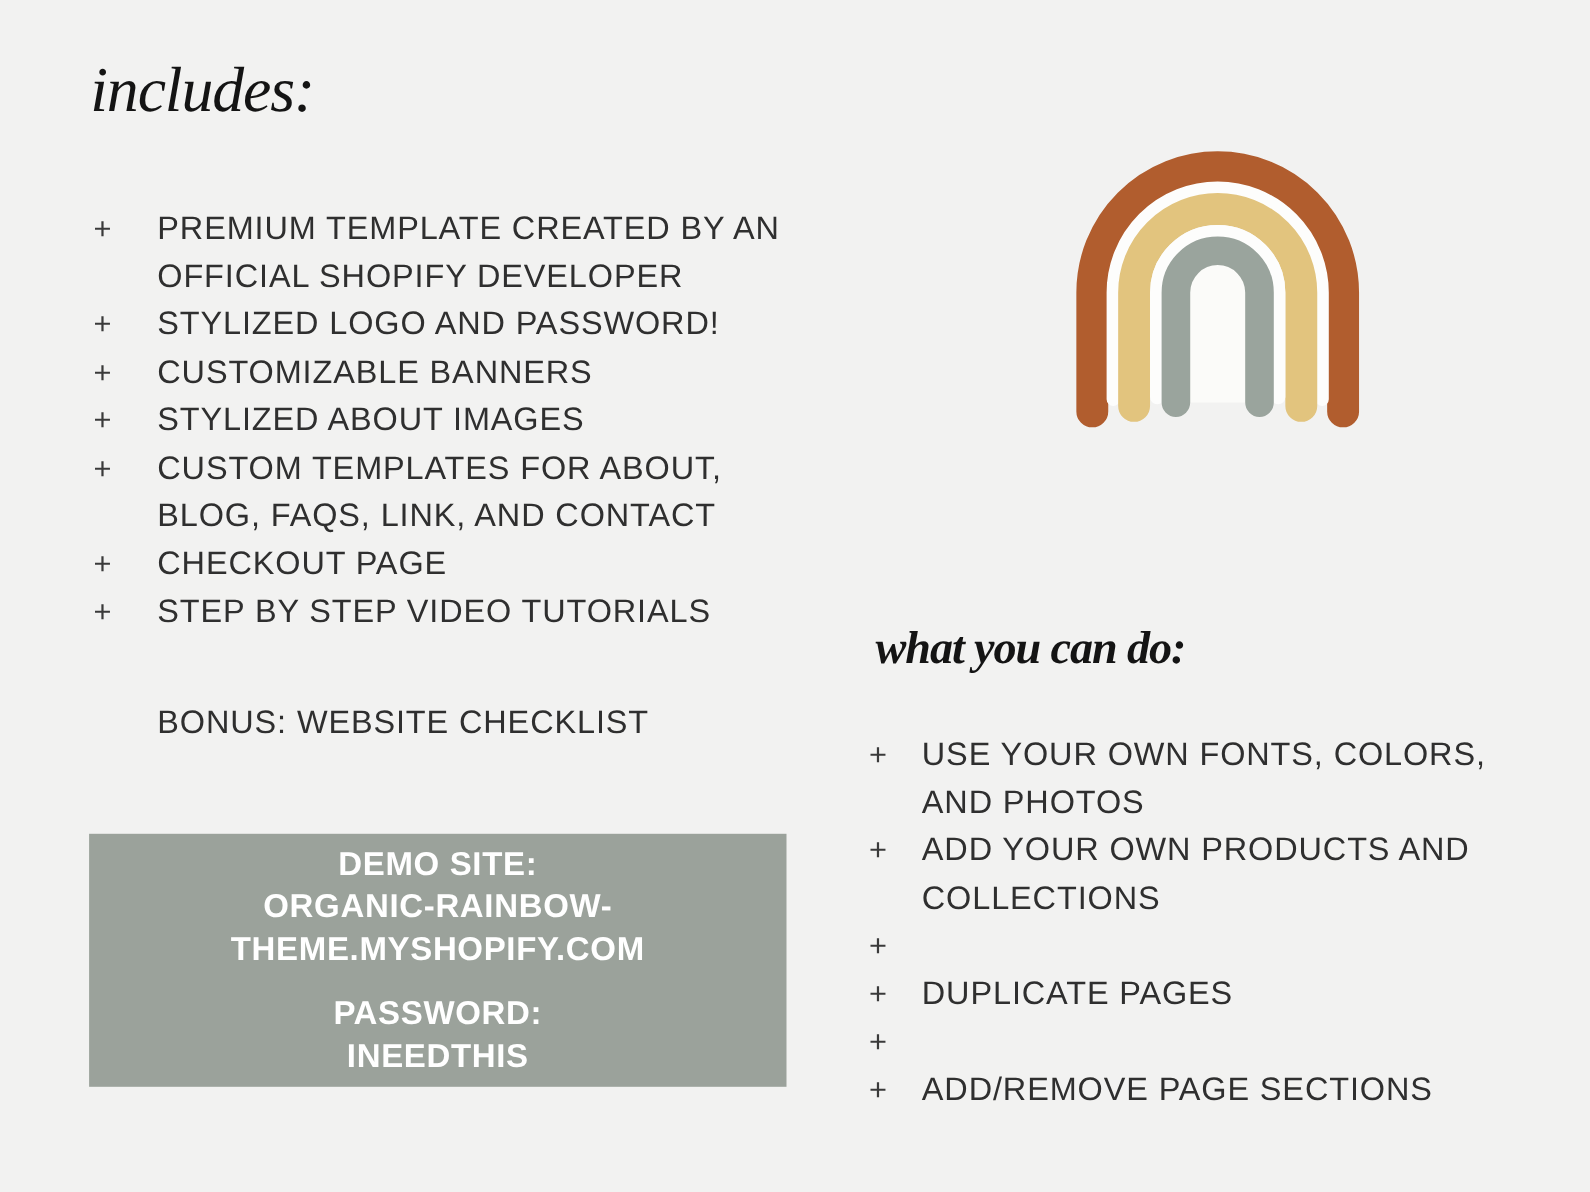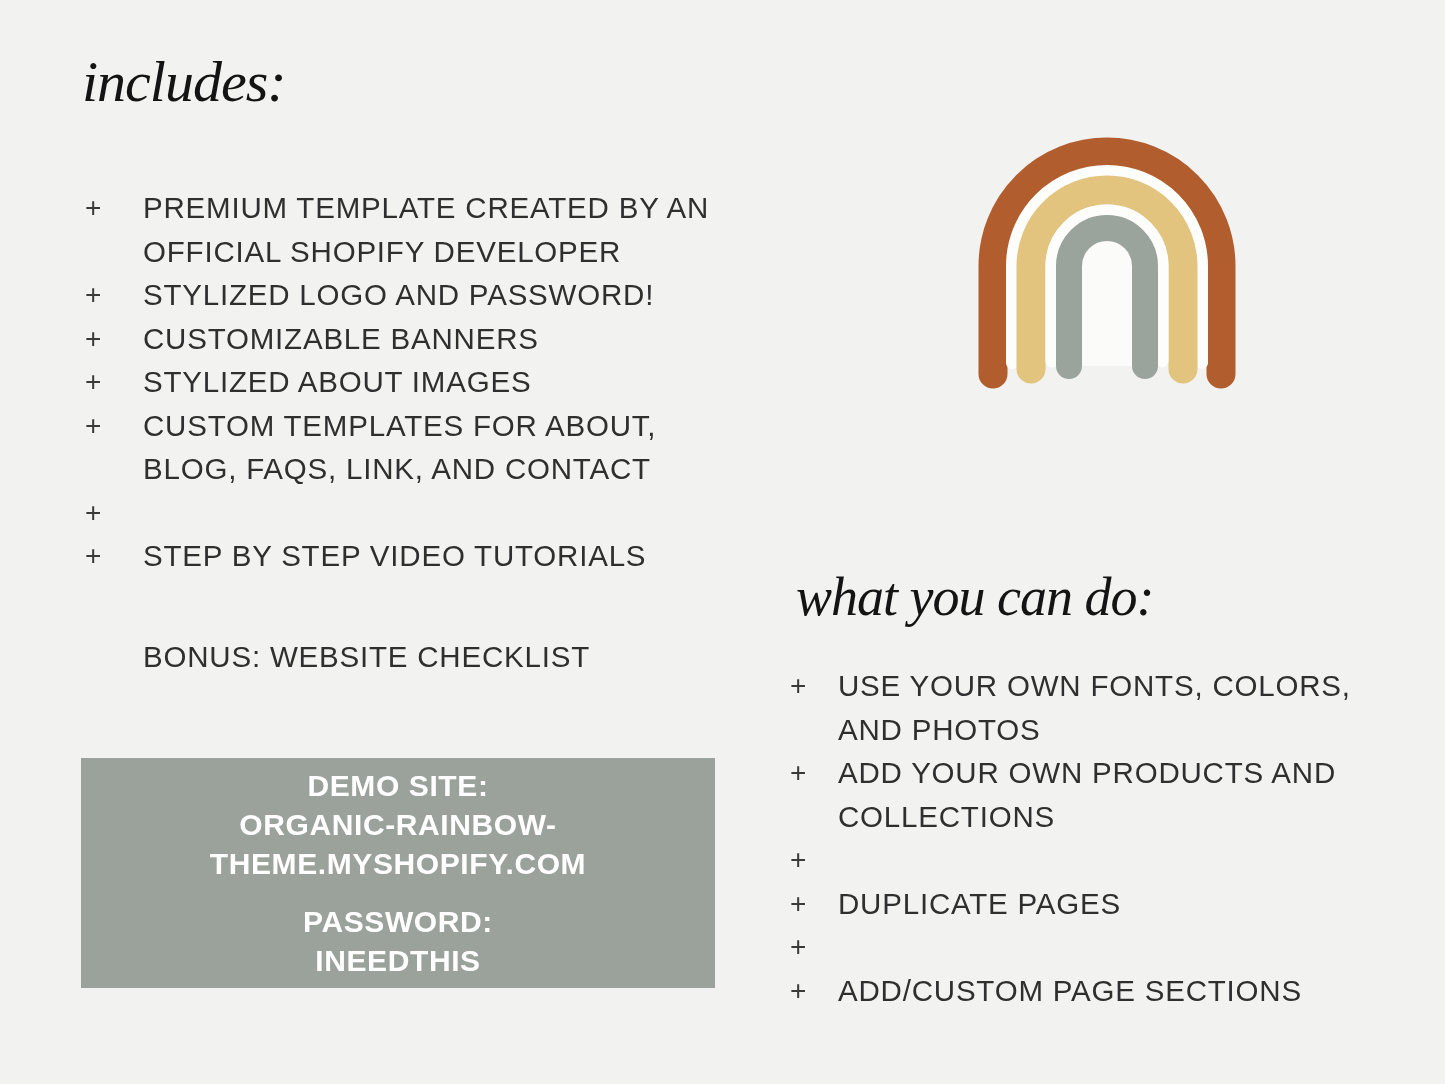--- a/index.html
+++ b/index.html
@@ -13,21 +13,21 @@
   }
   .script-heading {
     position: absolute;
     font-family: "Liberation Serif", serif;
     font-style: italic;
     color: #141414;
     white-space: nowrap;
     letter-spacing: -1px;
   }
   #includes-heading { left: 82px; top: 48px; font-size: 58px; }
-  #wycd-heading     { left: 796px; top: 566px; font-size: 54px; }
+  #wycd-heading     { left: 796px; top: 566px; font-size: 42px; font-weight: bold; }
 
   .plus-list {
     position: absolute;
     font-size: 29.5px;
     line-height: 43.5px;
     letter-spacing: 0.8px;
     color: #2f2f2f;
     font-weight: 300;
   }
   #includes-list { left: 85px; top: 186px; width: 740px; }
@@ -93,20 +93,21 @@
     <span class="li-marker">+</span>
     <span class="li-text">STYLIZED ABOUT IMAGES</span>
   </div>
   <div class="li">
     <span class="li-marker">+</span>
     <span class="li-text">CUSTOM TEMPLATES FOR ABOUT,
 BLOG, FAQS, LINK, AND CONTACT</span>
   </div>
   <div class="li">
     <span class="li-marker">+</span>
+    <span class="li-text">CHECKOUT PAGE</span>
   </div>
   <div class="li">
     <span class="li-marker">+</span>
     <span class="li-text">STEP BY STEP VIDEO TUTORIALS</span>
   </div>
   <div class="bonus-line">BONUS: WEBSITE CHECKLIST</div>
 </div>
 
 <div class="demo-box">
   <div>DEMO SITE:</div>
@@ -145,15 +146,15 @@
   </div>
   <div class="li">
     <span class="li-marker">+</span>
     <span class="li-text">DUPLICATE PAGES</span>
   </div>
   <div class="li">
     <span class="li-marker">+</span>
   </div>
   <div class="li">
     <span class="li-marker">+</span>
-    <span class="li-text">ADD/CUSTOM PAGE SECTIONS</span>
+    <span class="li-text">ADD/REMOVE PAGE SECTIONS</span>
   </div>
 </div>
 
 </body></html>

